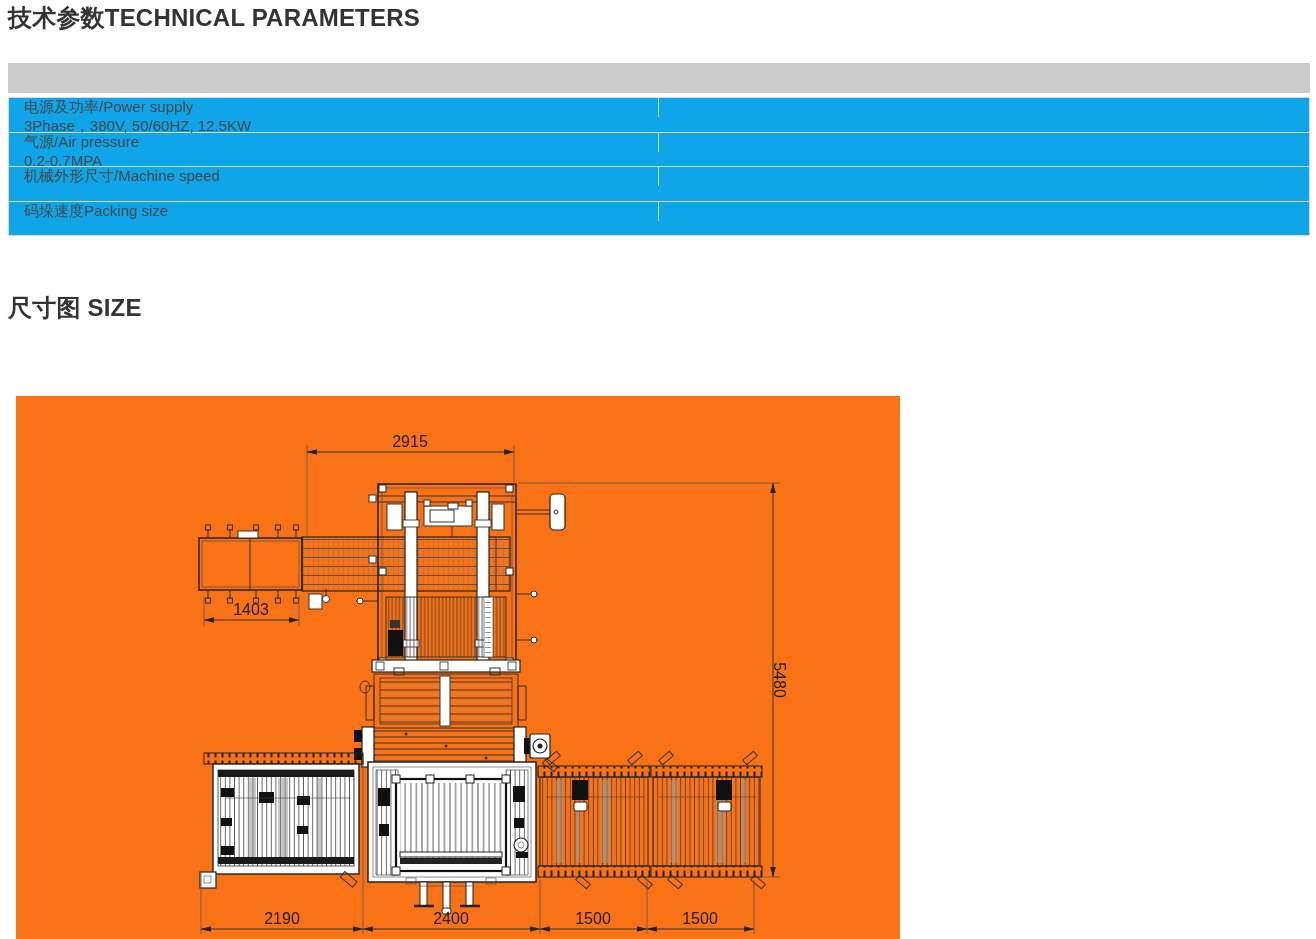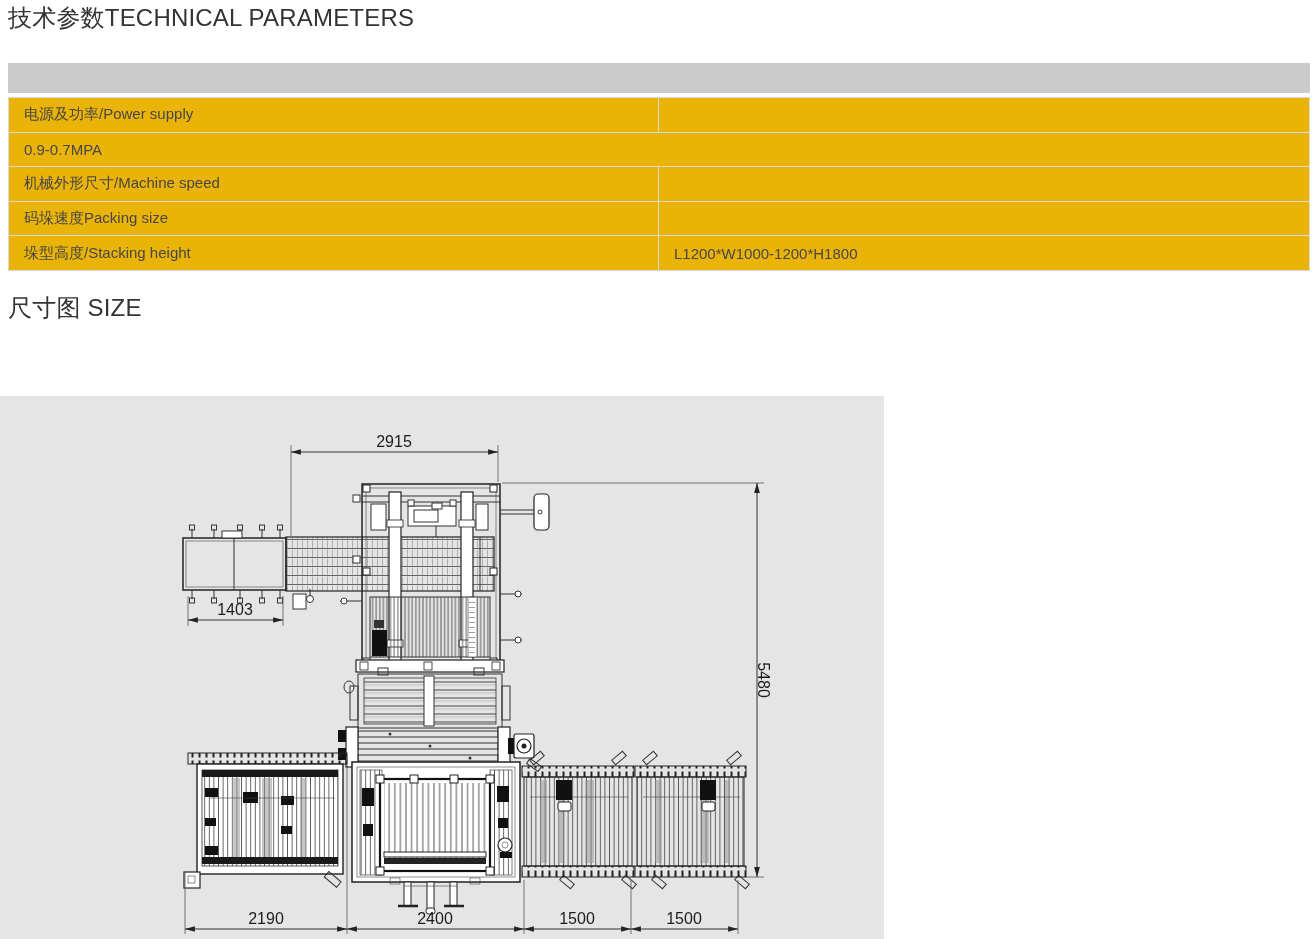--- a/index.html
+++ b/index.html
@@ -1,56 +1,54 @@
 <!DOCTYPE html>
 <html><head>
 <meta charset="utf-8">
 <style>
   * { box-sizing: border-box; margin: 0; padding: 0; }
   html,body { width:1316px; height:939px; background:#fff; font-family:"Liberation Sans",sans-serif; position:relative; overflow:hidden; }
-  .section-title { position:absolute; left:8px; font-size:24px; font-weight:normal; color:#333; letter-spacing:.2px; }
+  .section-title { position:absolute; left:8px; font-size:24px; font-weight:bold; color:#333; letter-spacing:.2px; }
   #title-params { top:2px; }
   #title-size { top:292px; }
   .table-header-bar { position:absolute; left:8px; top:63px; width:1302px; height:30px; background:#cbcbcb; }
   .params-table { position:absolute; left:8px; top:97px; width:1302px; border-top:1px solid #d9d9d9; }
-  .trow { display:flex; height:34.6px; border:1px solid #d9d9d9; border-top:none; background:#eab308; }
+  .trow { display:flex; height:34.6px; border:1px solid #d9d9d9; border-top:none; background:#0ea5e9;flex-direction:column; }
   .tcell { width:50%; display:flex; align-items:center; padding-left:15px; font-size:15px; color:#474747; }
   .tcell.label { border-right:1px solid #d9d9d9; }
-  .drawing-wrap { position:absolute; left:0; top:396px; width:884px; height:543px; background:#e5e5e5; }
+  .drawing-wrap { position:absolute; left:16px; top:396px; width:884px; height:543px; background:#f97316; }
   svg text { font-family:"Liberation Sans",sans-serif; font-size:16px; fill:#1c1c1c; }
   .dim { stroke:#333; stroke-width:1; fill:none; }
   .ext { stroke:#555; stroke-width:0.8; fill:none; }
   .s1  { stroke:#222; stroke-width:1.5; fill:none; }
   .s2  { stroke:#333; stroke-width:1; fill:none; }
   .s3  { stroke:#444; stroke-width:0.6; fill:none; }
   .bk  { fill:#111; stroke:none; }
 </style>
 </head>
 <body>
 
 <h2 class="section-title" id="title-params">技术参数TECHNICAL PARAMETERS</h2>
 
 <div class="table-header-bar"></div>
 
 <div class="params-table">
   <div class="trow">
     <div class="tcell label">电源及功率/Power supply</div>
+    <div class="tcell">3Phase，380V, 50/60HZ, 12.5KW</div>
   </div>
   <div class="trow">
-    <div class="tcell">0.9-0.7MPA</div>
+    <div class="tcell label">气源/Air pressure</div>
+    <div class="tcell">0.2-0.7MPA</div>
   </div>
   <div class="trow">
     <div class="tcell label">机械外形尺寸/Machine speed</div>
   </div>
   <div class="trow">
     <div class="tcell label">码垛速度Packing size</div>
-  </div>
-  <div class="trow">
-    <div class="tcell label">垛型高度/Stacking height</div>
-    <div class="tcell">L1200*W1000-1200*H1800</div>
   </div>
 </div>
 
 <h2 class="section-title" id="title-size">尺寸图 SIZE</h2>
 
 <div class="drawing-wrap">
 <svg width="884" height="543" viewBox="0 396 884 543">
   <defs>
     <marker id="arw" viewBox="0 0 10 6" refX="9.5" refY="3" markerWidth="11" markerHeight="7" orient="auto-start-reverse" markerUnits="userSpaceOnUse">
       <path d="M0.5,0.4 L9.5,3 L0.5,5.6 Z" fill="#222"></path>

